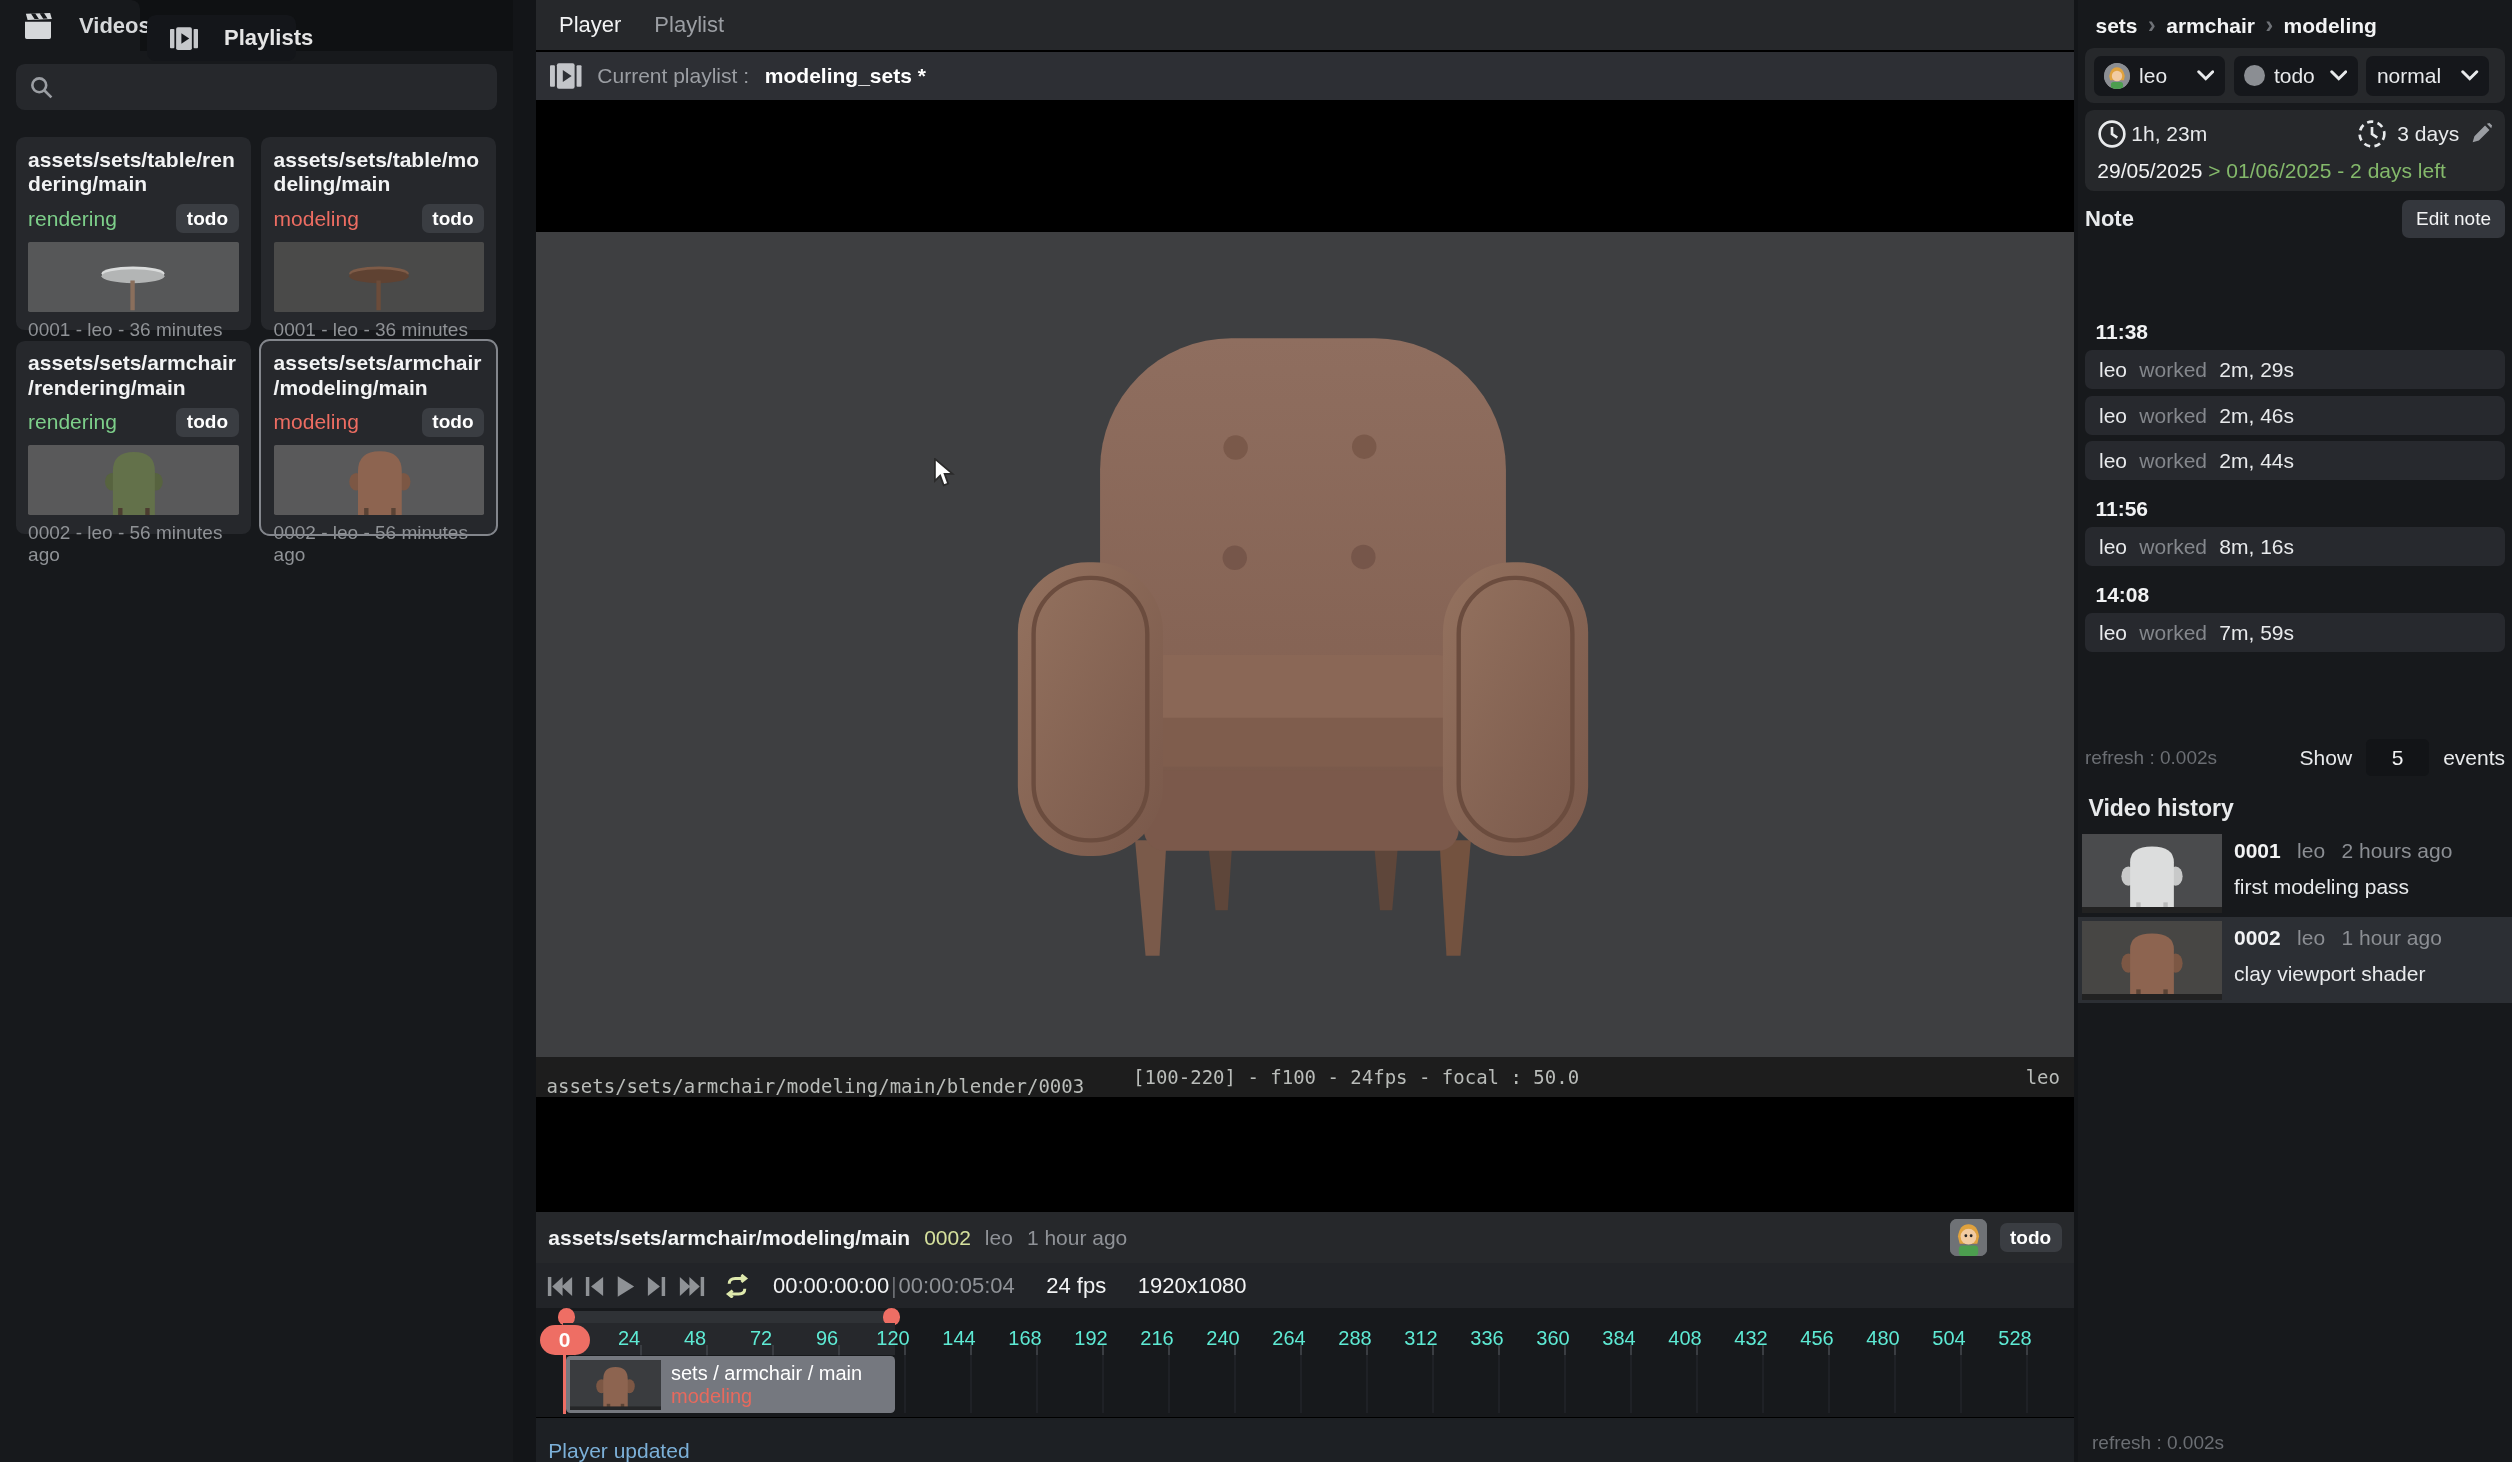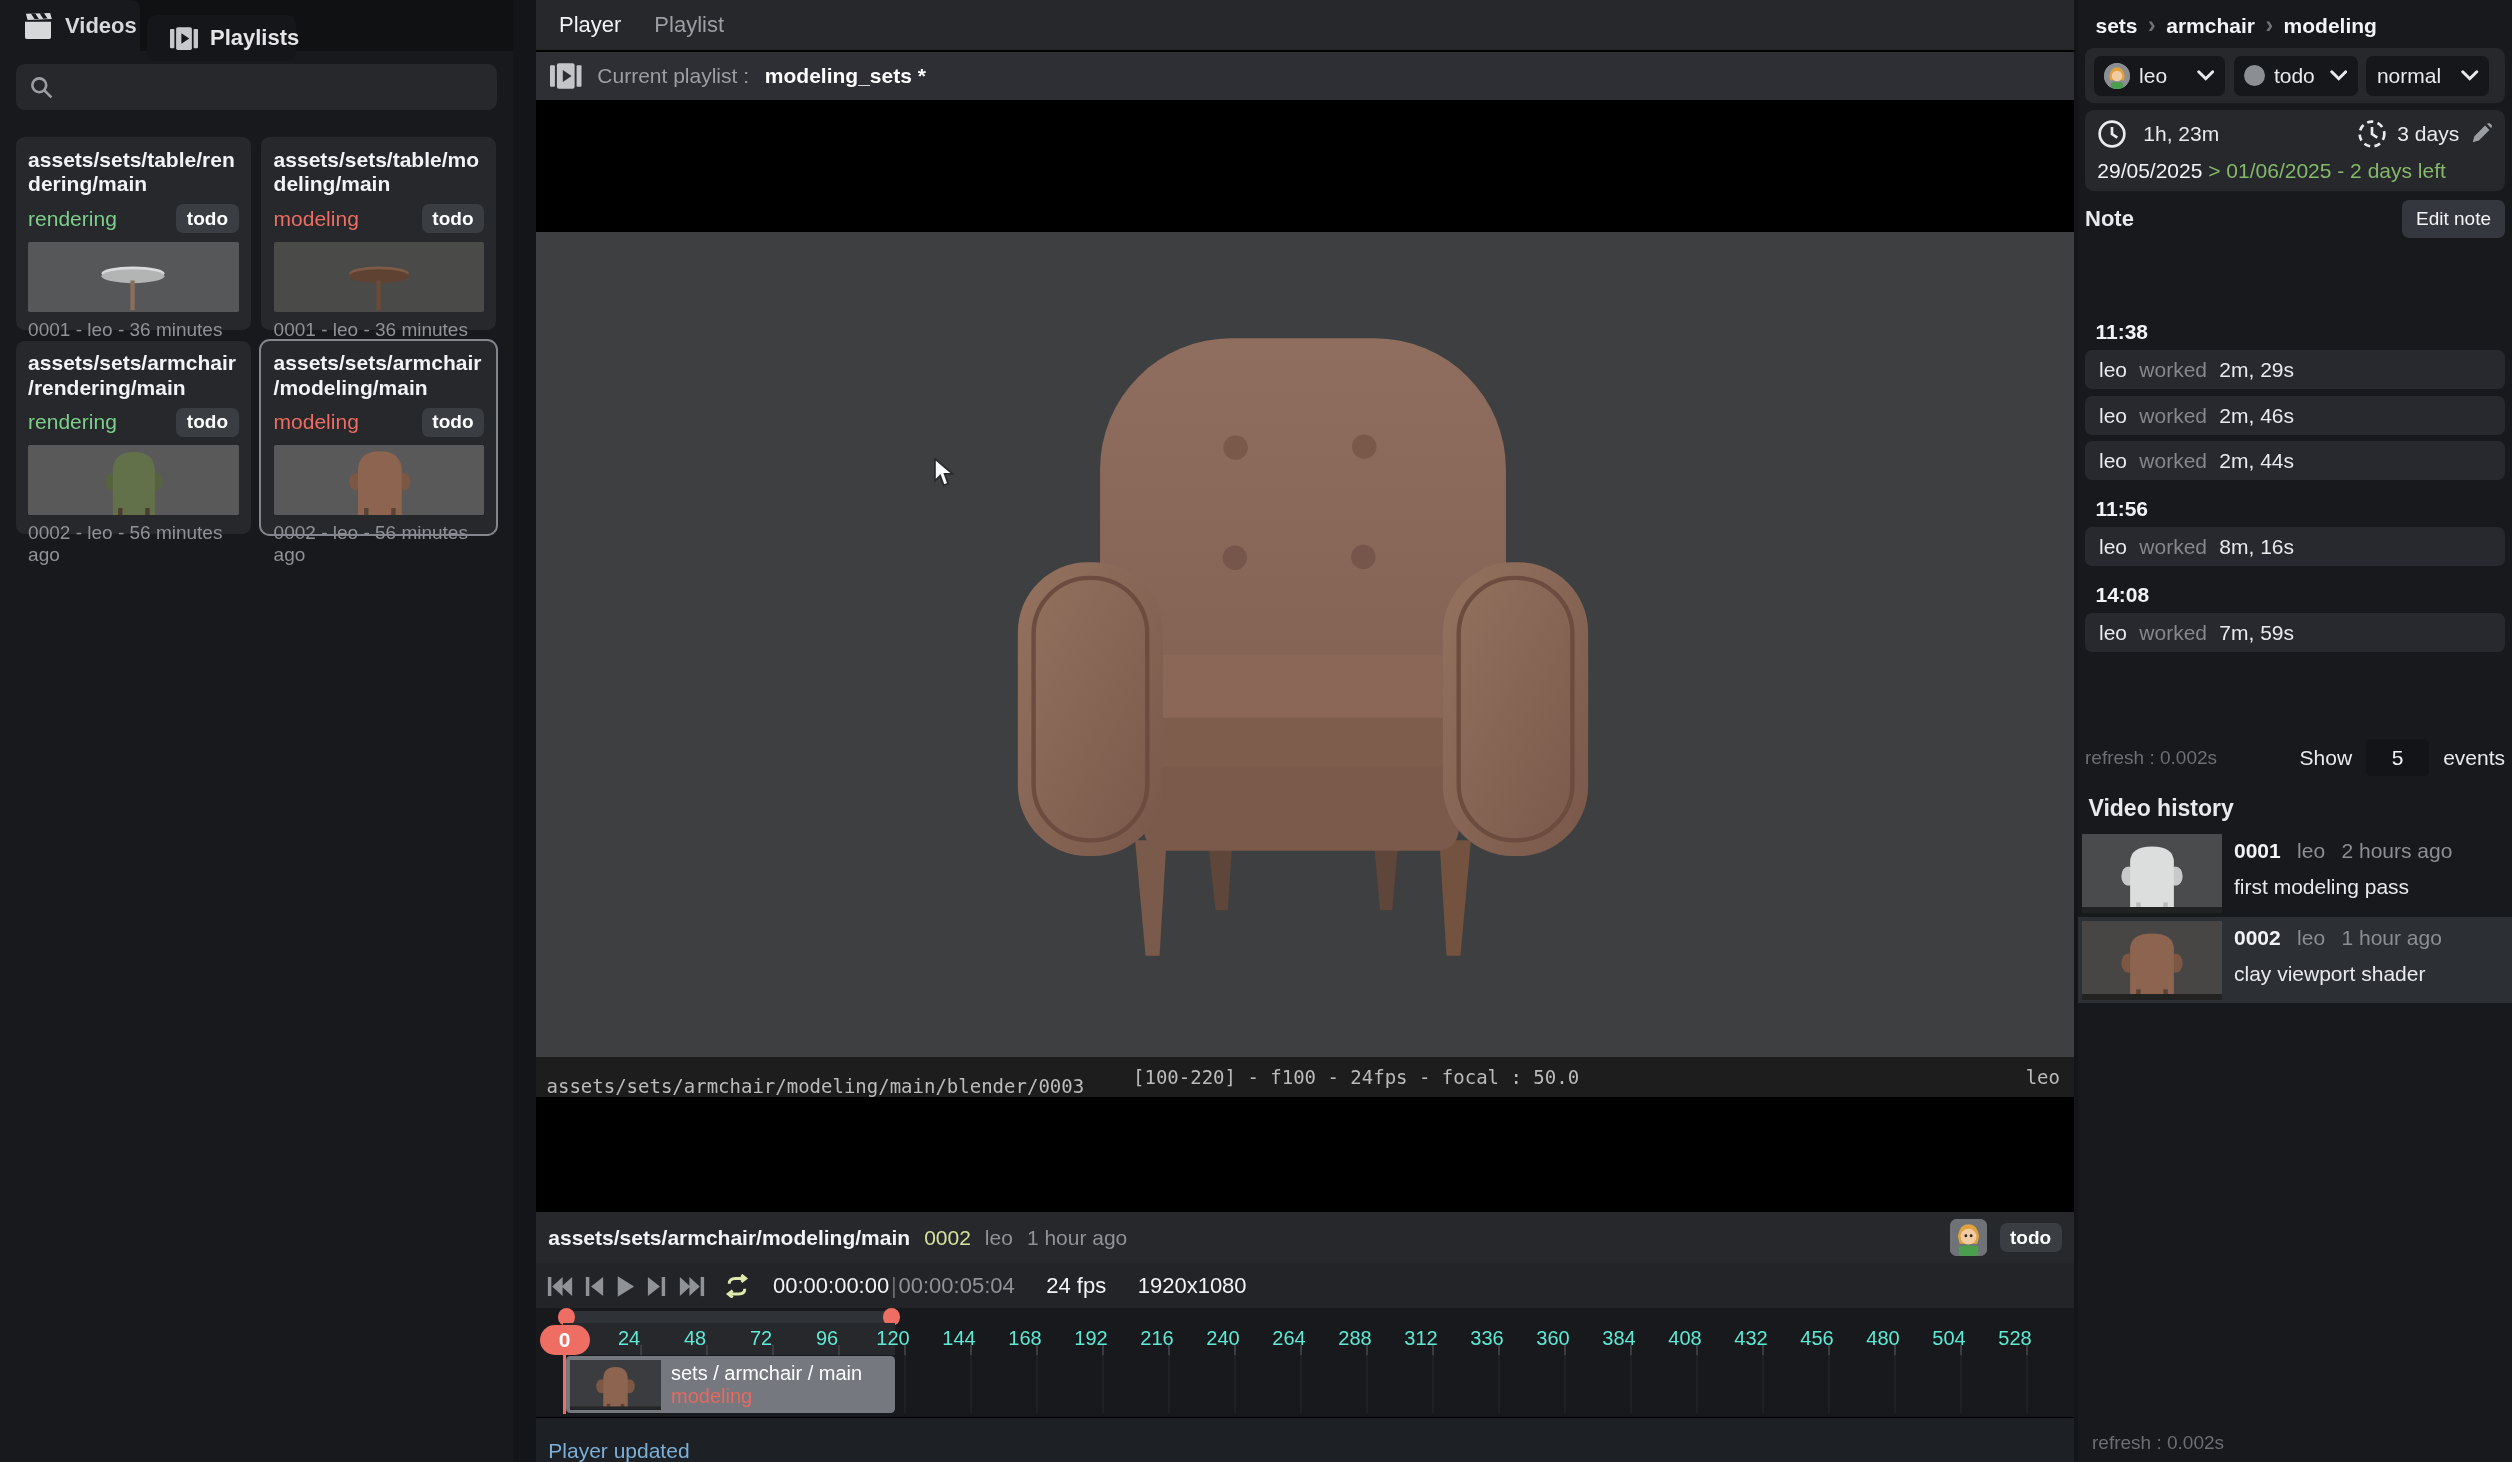--- a/index.html
+++ b/index.html
@@ -3,21 +3,21 @@
 <meta charset="utf-8">
 <style>
   * { margin:0; padding:0; box-sizing:border-box; }
   html,body { width:2512px; height:1462px; overflow:hidden; background:#131518;
               font-family:"Liberation Sans", sans-serif; color:#e8eaec; }
   .app { position:relative; width:2512px; height:1462px; }
 
   
   .sidebar { position:absolute; left:0; top:0; width:513px; height:1462px; background:#17191c; }
   .sidebar-tabstrip { position:absolute; left:0; top:0; width:513px; height:51px; background:#0f1113; }
-  .side-tab { position:absolute; top:0; height:51px; display:flex; align-items:center; gap:12px;
+  .side-tab { position:absolute; top:0; height:51px; display:flex; align-items:center; gap:26px;
               padding:0 23px; font-size:22px; font-weight:bold; color:#d6d8da; border-radius:8.8px 8.8px 0 0; }
   .side-tab.active { left:0; width:140px; background:#17191c; border-radius:0 8.8px 0 0; }
   .side-tab.inactive { left:147px; width:149px; background:#14161a; border-radius:8.8px; height:46px; top:15px; color:#e5e5e5; }
   .searchbox { position:absolute; left:15.8px; top:64px; width:481px; height:46px; background:#26282c;
                border-radius:8.8px; display:flex; align-items:center; padding:0 12.3px; }
   .cards { position:absolute; left:15.8px; top:137px; width:481px; display:grid;
            grid-template-columns:235px 235px; grid-column-gap:10.5px; grid-row-gap:10.5px; }
   .card { background:#26282c; border-radius:8.8px; padding:10.5px 12.3px; height:193px; position:relative; }
   .card.selected { outline:2.6px solid #83868c; outline-offset:-0.9px; }
   .card-title { font-size:21px; font-weight:bold; line-height:1.18; color:#f2f3f4; word-break:break-word; }
@@ -98,21 +98,21 @@
   .panel { position:absolute; left:7px; width:420px; background:#26282b; border-radius:8.8px; }
   .dd-panel { top:48px; height:55px; display:flex; align-items:center; gap:8.8px; padding:0 8.8px; }
   .dd { height:40px; background:#15171b; border-radius:7px; display:flex; align-items:center;
         gap:8.8px; padding:0 10.5px; font-size:21px; color:#e8eaec; }
   .dd .chev-down { margin-left:auto; }
   .dd-assignee { width:131px; } .dd-status { width:124px; } .dd-priority { width:123px; }
   .dot { width:21px; height:21px; border-radius:50%; background:#8b8e93; flex:none; }
   .avatar-circle { width:26px; height:26px; border-radius:50%; background:#8b8e93; overflow:hidden; position:relative; flex:none; }
 
   .time-panel { top:110px; height:81px; padding:8.8px 12.3px; }
-  .time-row { display:flex; align-items:center; gap:16px; font-size:21px; }
+  .time-row { display:flex; align-items:center; gap:4px; font-size:21px; }
   .time-row .right { margin-left:auto; display:flex; align-items:center; gap:10.5px; }
   .date-row { margin-top:10.5px; font-size:21px; }
   .date-row .start { color:#f2f3f4; }
   .date-row .arrow, .date-row .end { color:#84b96b; }
 
   .section-head { position:absolute; left:7px; width:420px; display:flex; align-items:center; justify-content:space-between; }
   .h-note { top:200px; } .h-asset { top:275px; }
   .section-head .title { font-size:22px; font-weight:bold; }
   .btn { background:#34373d; border-radius:7px; color:#f2f3f4; font-size:19px; padding:7.9px 14px; }
   .note-box { position:absolute; left:7px; top:236px; width:420px; height:39px; background:#1a1c20;

